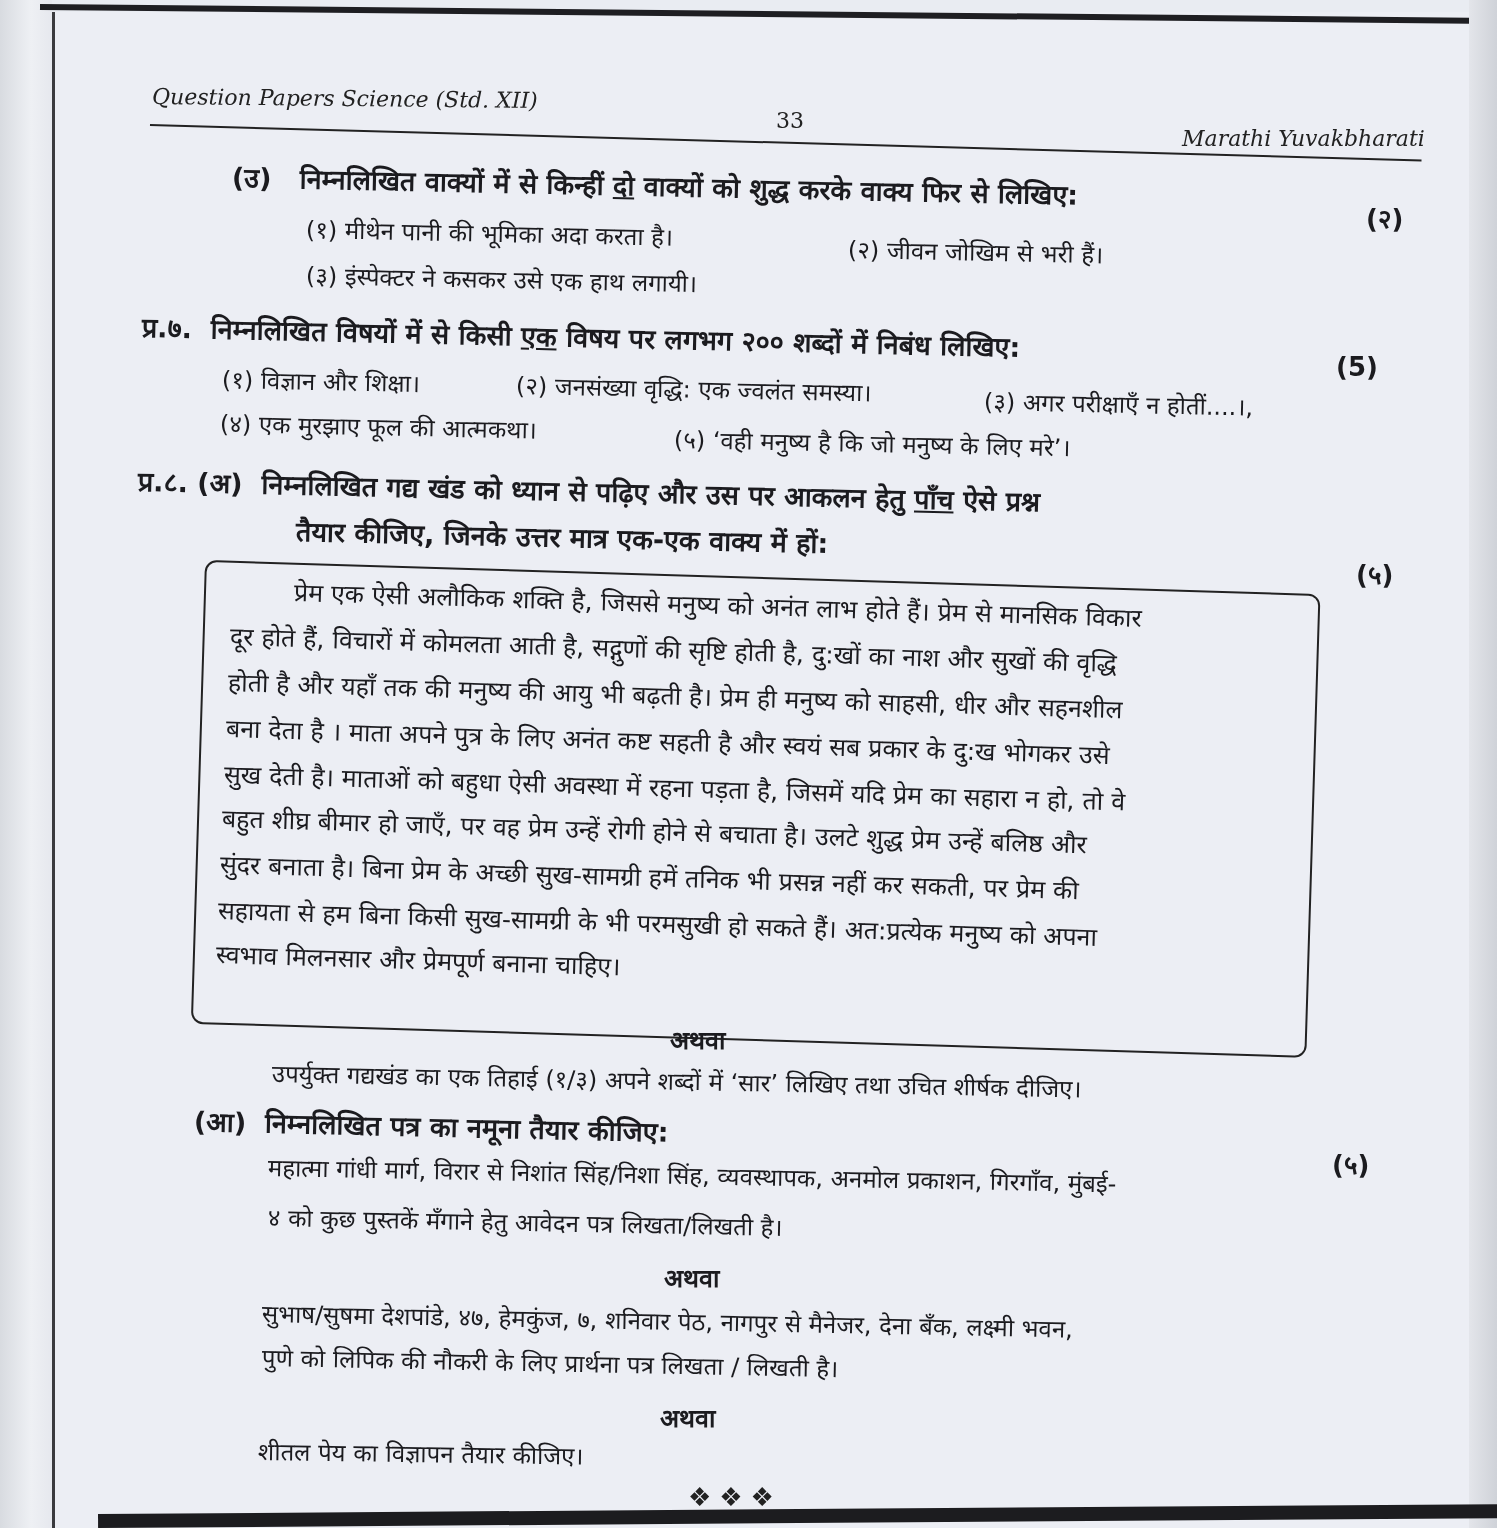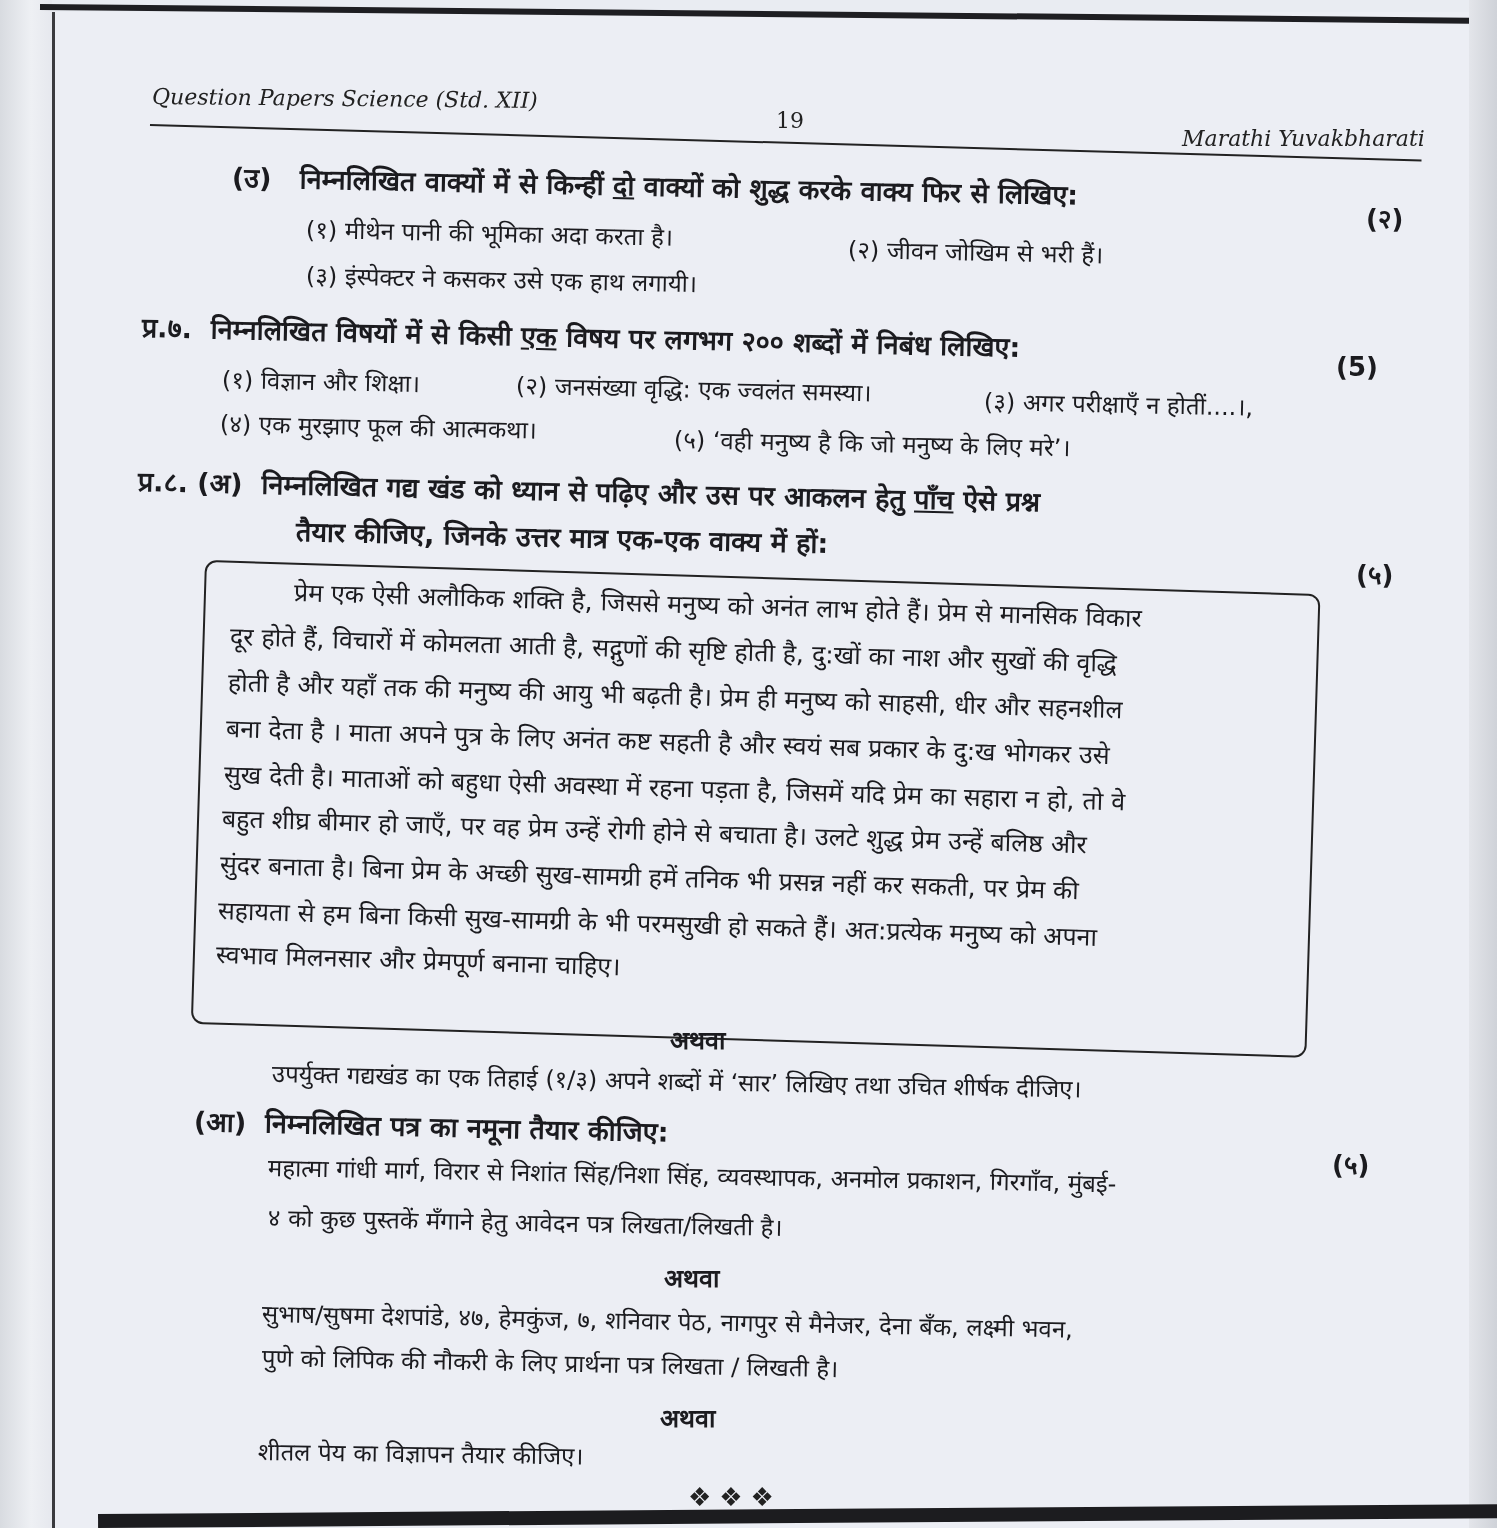--- a/index.html
+++ b/index.html
@@ -62,21 +62,21 @@
 </head>
 <body>
 
 <div class="page-edge-left"></div>
 <div class="page"></div>
 <div class="page-border-left"></div>
 <div class="top-rule"></div>
 <div class="right-shadow"></div>
 
 <div class="header-left">Question Papers Science (Std. XII)</div>
-<div class="page-no">19</div>
+<div class="page-no">33</div>
 <div class="header-right">Marathi Yuvakbharati</div>
 <div class="header-rule"></div>
 
 <div class="line bold" style="left:232px; top:158px; transform:rotate(1.2deg); transform-origin:left;">
   <span>(उ)</span>&nbsp;&nbsp;
   <span>निम्नलिखित वाक्यों में से किन्हीं </span><span class="u">दो</span><span> वाक्यों को शुद्ध करके वाक्य फिर से लिखिए:</span>
 </div>
 <div class="marks" style="left:1366px; top:200px;">(२)</div>
 <div class="line reg" style="left:306px; top:212px; transform:rotate(1.2deg); transform-origin:left;">(१) मीथेन पानी की भूमिका अदा करता है।</div>
 <div class="line reg" style="left:848px; top:232px; transform:rotate(1.2deg); transform-origin:left;">(२) जीवन जोखिम से भरी हैं।</div>

